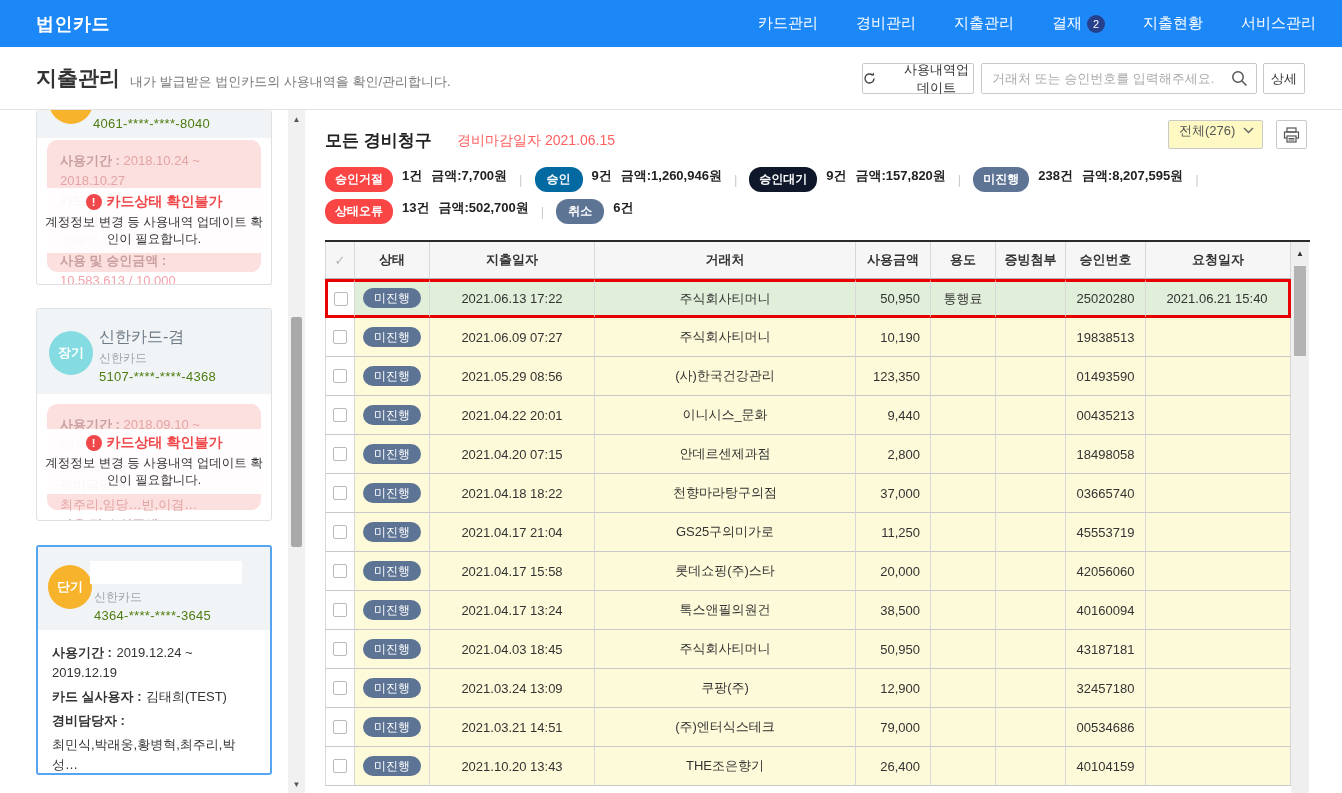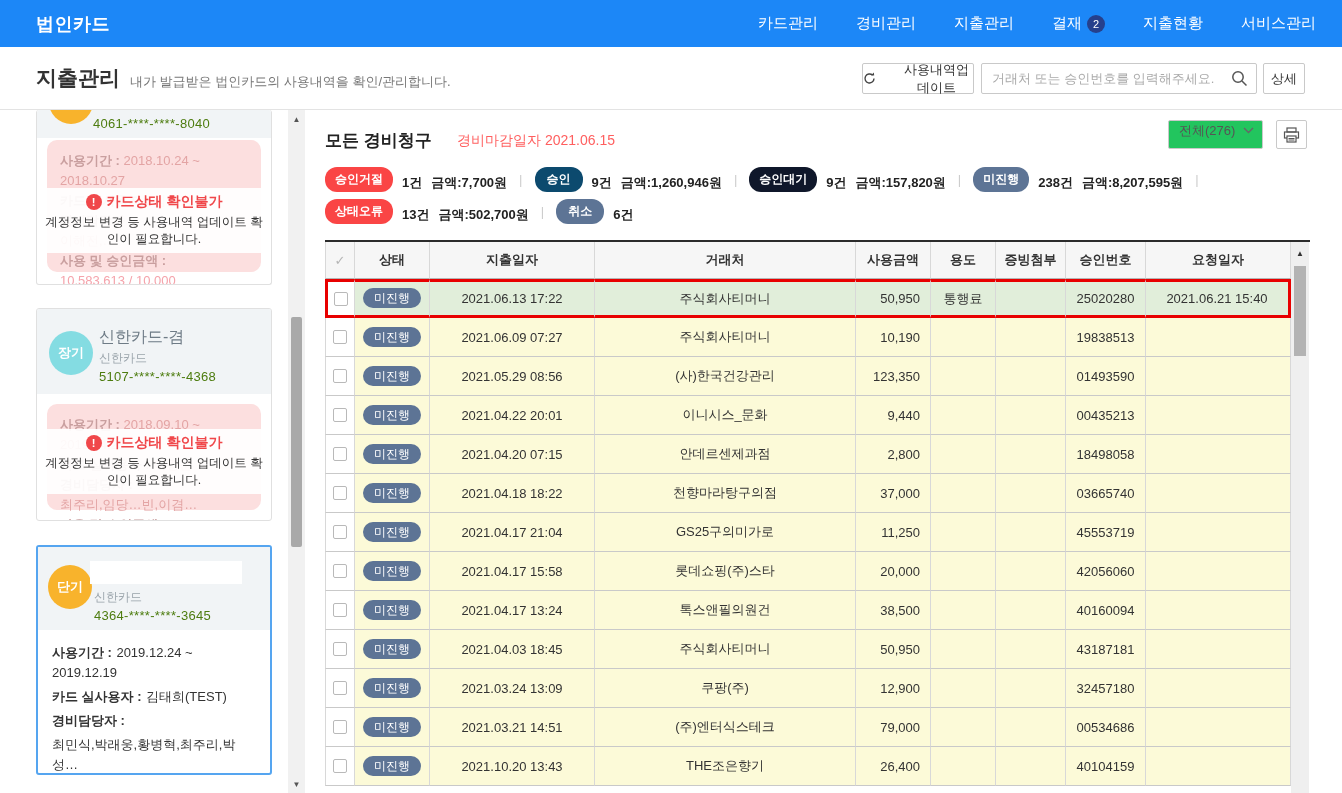--- a/index.html
+++ b/index.html
@@ -63,28 +63,28 @@
   
   .vscroll { position:absolute; background:#f1f1f1; }
   .vs-arrow { position:absolute; left:0; width:100%; height:18px; display:flex;
     align-items:center; justify-content:center; font-size:8px; color:#555; background:#f1f1f1; cursor:pointer; }
   .vs-thumb { position:absolute; background:#a9a9a9; border-radius:2px; cursor:pointer; }
 
   
   .main-title { position:absolute; left:325px; top:129px; font-size:17px; font-weight:bold; color:#222; }
   .deadline { position:absolute; left:457px; top:132px; font-size:14px; color:#ff5f5f; }
   .filter-select { position:absolute; left:1168px; top:120px; width:95px; height:29px;
-    border:1px solid #c9c9c9; border-radius:2px; background:#22c55e; display:flex;
+    border:1px solid #c9c9c9; border-radius:2px; background:#fef9c3; display:flex;
     align-items:center; font-size:13px; color:#555; padding:0 8px 8px 10px; cursor:pointer; }
   .filter-select .chev { margin-left:auto; display:flex; }
   .print-btn { position:absolute; left:1276px; top:120px; width:31px; height:29px; }
 
   .summary { position:absolute; left:325px; top:167px; width:970px; }
   .sum-row { display:flex; align-items:center; height:25px; margin-bottom:7px; }
-  .sum-item { display:flex; align-items:flex-end; gap:9px; }
+  .sum-item { display:flex; align-items:flex-start; gap:9px; }
   .pill { color:#fff; font-size:12px; font-weight:bold; border-radius:12px;
     padding:4px 10px; min-width:48px; text-align:center; }
   .sum-count { font-size:13px; font-weight:bold; color:#222; }
   .sum-amt { font-size:13px; font-weight:bold; color:#222; }
   .sum-div { color:#ccc; margin:0 12px; font-size:13px; }
 
   
   .table-wrap { position:absolute; left:325px; top:240px; width:985px; height:553px;
     border-top:2px solid #2b2b2b; }
   table { border-collapse:separate; border-spacing:0; table-layout:fixed; width:966px; }
@@ -257,21 +257,21 @@
 
 <div class="summary">
   <div class="sum-row" id="summary-row-1">
       <div class="sum-item">
         <span class="pill" style="background: rgb(250, 69, 69);">승인거절</span>
         <span class="sum-count">1건</span>
         <span class="sum-amt">금액:7,700원</span>
       </div>
       <span class="sum-div">|</span>
       <div class="sum-item">
-        <span class="pill" style="background: #0c4a6e;">승인</span>
+        <span class="pill" style="background: #0369a1;">승인</span>
         <span class="sum-count">9건</span>
         <span class="sum-amt">금액:1,260,946원</span>
       </div>
       <span class="sum-div">|</span>
       <div class="sum-item">
         <span class="pill" style="background: #0f172a;">승인대기</span>
         <span class="sum-count">9건</span>
         <span class="sum-amt">금액:157,820원</span>
       </div>
       <span class="sum-div">|</span>

